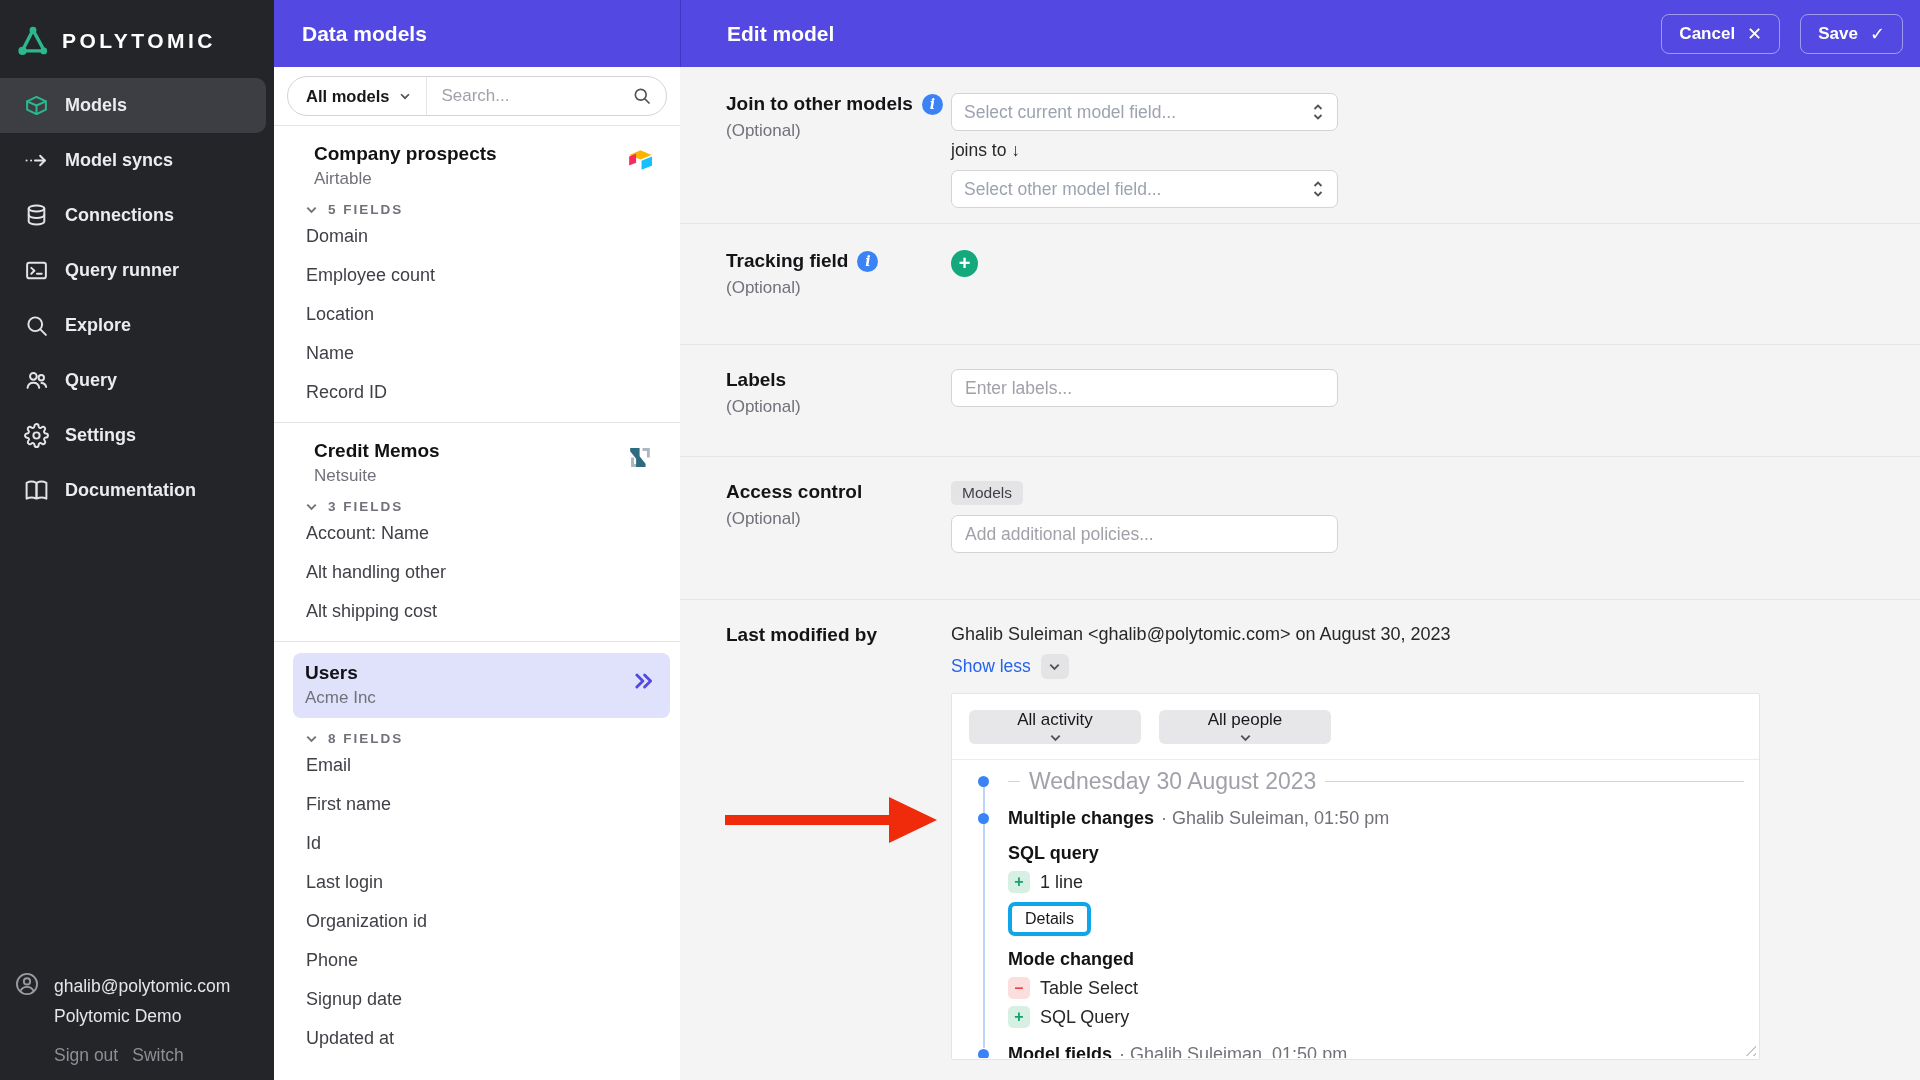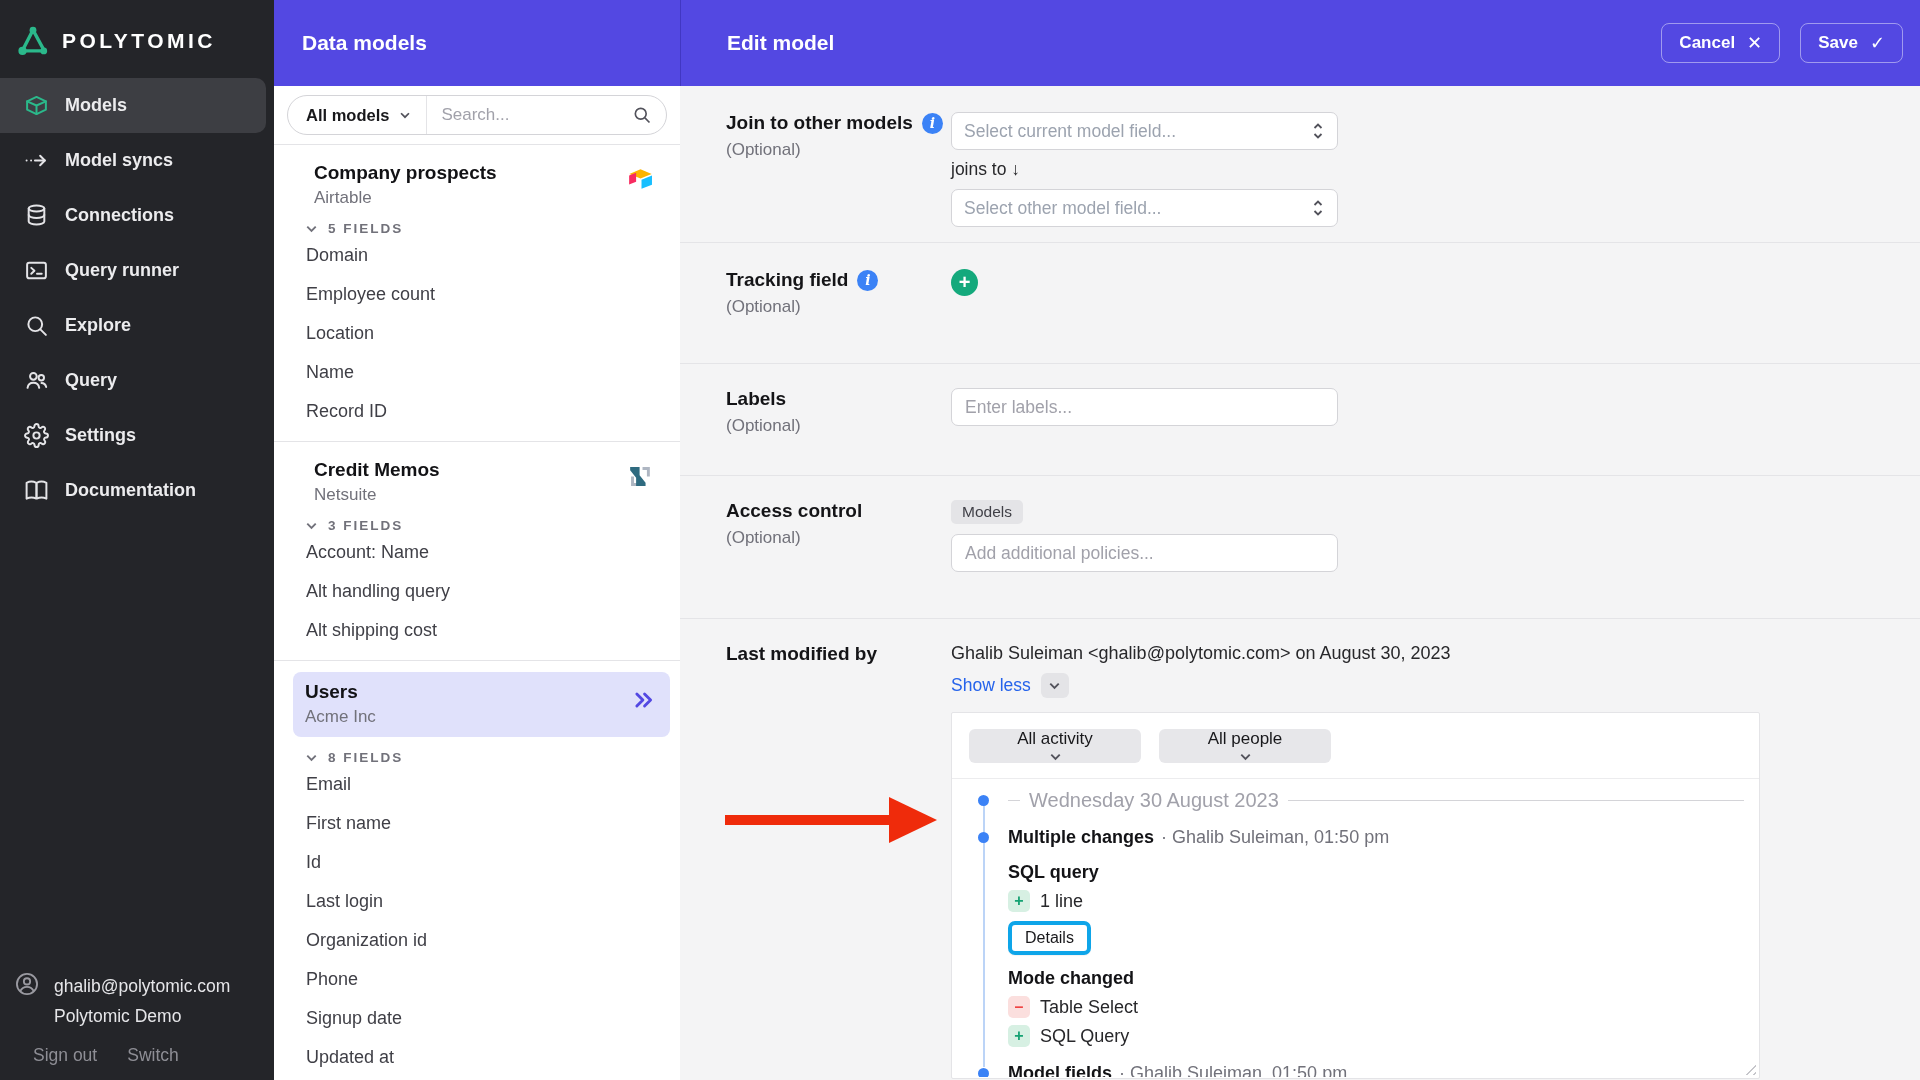--- a/index.html
+++ b/index.html
@@ -16,25 +16,25 @@
   .nav-item { position:relative; height:55px; display:flex; align-items:center; gap:16px; padding-left:24px; cursor:pointer; font-size:18px; font-weight:600; color:#ececee; }
   .nav-item .icon { width:25px; height:25px; display:flex; color:#e4e4e7; }
   .nav-item .icon svg { width:100%; height:100%; }
   .nav-item.selected { background:#3d3e43; width:266px; border-radius:0 10px 10px 0; }
   .nav-item.selected .icon { color:#2BB98B; }
   .user-block { position:absolute; left:0; bottom:0; width:274px; padding:0 16px 14px 14px; }
   .user-line { display:flex; gap:14px; }
   .user-line .icon { width:26px; height:26px; color:#9a9aa1; flex:none; }
   .user-line .icon svg { width:100%; height:100%; }
   .user-texts { font-size:17.5px; color:#e6e6e9; line-height:30px; }
-  .user-links { margin:14px 0 0 19px; display:flex; gap:30px; font-size:17.5px; color:#8e8e95; }
+  .user-links { margin:14px 0 0 40px; display:flex; gap:14px; font-size:17.5px; color:#8e8e95; }
   .user-links span { cursor:pointer; }
 
   
-  .panel-head { height:86px; background:#5348E2; display:flex; align-items:center; color:#fff; }
+  .panel-head { height:67px; background:#5348E2; display:flex; align-items:center; color:#fff; }
   .panel-head .ph-title { font-size:21px; font-weight:700; }
 
   
   .col2 { position:absolute; left:274px; top:0; width:406px; height:1080px; background:#fff; z-index:2; }
   .col2 .panel-head { padding-left:28px; }
   .searchrow { height:59px; display:flex; align-items:center; padding:0 13px; border-bottom:1px solid #e4e4e7; background:#fff; }
   .searchpill { flex:1; height:40px; border:1px solid #d4d4d8; border-radius:20px; display:flex; align-items:center; overflow:hidden; background:#fff; }
   .filterseg { display:flex; align-items:center; gap:9px; padding:0 14px 0 18px; height:100%; border-right:1px solid #e4e4e7; font-size:16.5px; font-weight:600; color:#18181b; cursor:pointer; white-space:nowrap; }
   .searchpill input { flex:1; border:0; outline:0; height:100%; padding:0 10px 0 14px; font-size:17px; font-family:inherit; color:#27272a; min-width:0; }
   .searchpill input::placeholder { color:#a1a1aa; }
@@ -86,21 +86,21 @@
   .chev-btn .icon { width:15px; height:15px; display:flex; }
 
   
   .activity { margin-top:14px; width:809px; height:367px; background:#fff; border:1px solid #e4e4e7; border-radius:2px; position:relative; }
   .fbar { height:66px; border-bottom:1px solid #ececee; display:flex; align-items:center; gap:18px; padding:0 17px; }
   .fbtn { height:34px; min-width:172px; background:#e7e7ea; border:0; border-radius:6px; display:flex; align-items:center; justify-content:space-between; padding:0 13px; font-size:17px; color:#18181b; font-family:inherit; cursor:pointer;flex-direction:column; }
   .fbtn .icon { width:15px; height:15px; color:#52525b; display:flex; }
   .tl { position:absolute; left:0; right:1px; top:66px; bottom:1px; padding:10px 14px 0 56px; overflow:hidden; }
   .tl::before { content:""; position:absolute; left:31px; top:24px; bottom:10px; width:2px; background:#BCD4F7; }
   .tl-dot { position:absolute; left:-30px; top:50%; margin-top:-5.5px; width:11px; height:11px; border-radius:50%; background:#3B82F6; z-index:1; }
-  .tl-date { position:relative; display:flex; align-items:center; height:22px; font-size:20px; color:#a1a1aa; white-space:nowrap; }
+  .tl-date { position:relative; display:flex; align-items:center; height:22px; font-size:23px; color:#a1a1aa; white-space:nowrap; }
   .tl-date::before { content:""; width:12px; height:1px; background:#d4d4d8; margin-right:9px; }
   .tl-date::after { content:""; flex:1; height:1px; background:#d4d4d8; margin-left:9px; }
   .tl-title { position:relative; margin-top:14px; height:24px; display:flex; align-items:center; gap:7px; font-size:18px; }
   .tl-title b { color:#131316; }
   .tl-title .meta { color:#71717a; }
   .tl-sub { margin-top:13px; font-size:18px; font-weight:700; color:#131316; }
   .tl-chip { margin-top:7px; display:flex; align-items:center; gap:10px; font-size:18px; color:#27272a; }
   .chip { width:22px; height:22px; border-radius:5px; display:inline-flex; align-items:center; justify-content:center; font-weight:700; font-size:16px; flex:none; }
   .chip.add { background:#D7F0E3; color:#15A273; }
   .chip.remove { background:#FBDFDE; color:#EF4444; }
@@ -293,21 +293,21 @@
           </div>
           <div class="caps-row">
             <span class="icon">
               <svg viewBox="0 0 16 16" fill="none" stroke="currentColor" stroke-width="2">
                 <path d="M3.5 6 8 10.5 12.5 6"></path>
               </svg>
             </span>
             <span>3 FIELDS</span>
           </div>
           <div class="field-row">Account: Name</div>
-          <div class="field-row">Alt handling query</div>
+          <div class="field-row">Alt handling other</div>
           <div class="field-row">Alt shipping cost</div>
         </div>
         <div class="model-section">
           <div class="model-head selhead">
             <div class="model-title">Users</div>
             <div class="model-source">Acme Inc</div>
             <span class="icon expand">
               <svg viewBox="0 0 20 20" fill="none" stroke="#5348E2" stroke-width="2.6" stroke-linecap="round" stroke-linejoin="round">
                 <path d="M3.5 4.5 9 10l-5.5 5.5"></path>
                 <path d="M10.5 4.5 16 10l-5.5 5.5"></path>

